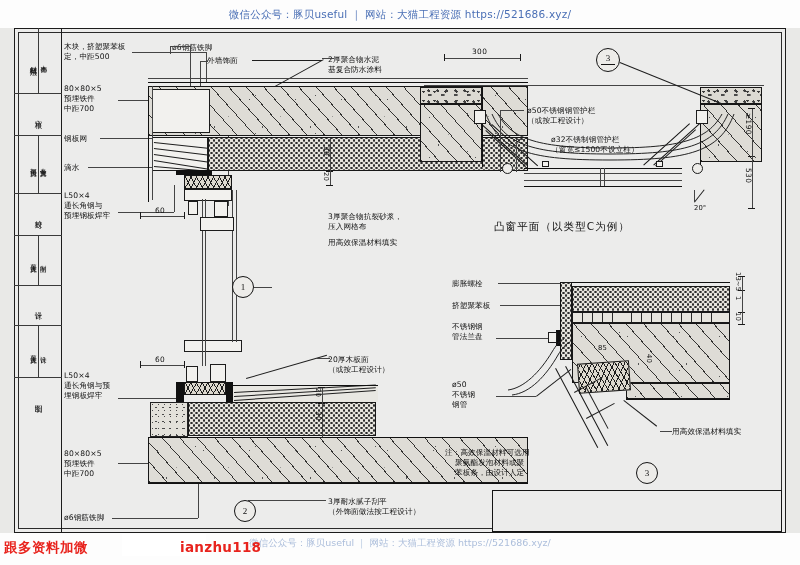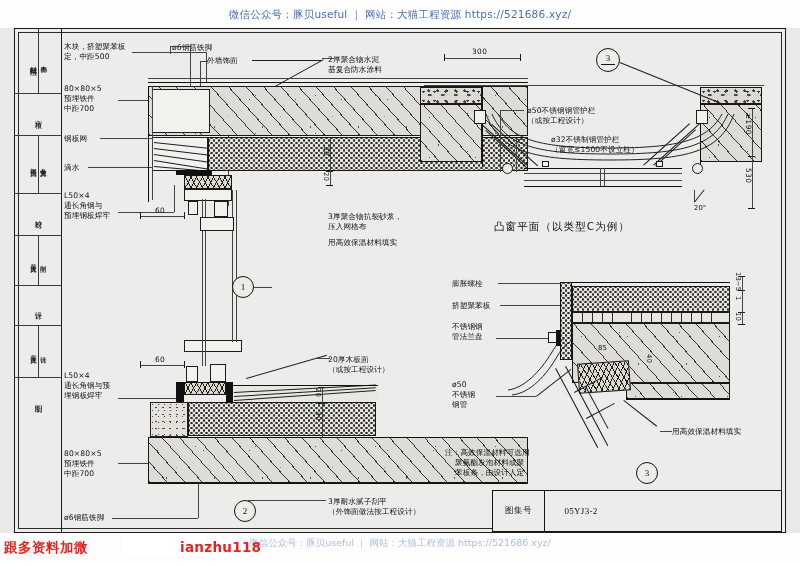--- a/index.html
+++ b/index.html
@@ -573,24 +573,20 @@
     聚氨酯发泡材料或聚
     苯板条，由设计人定</div>
 
     <div class="bubble" style="left:636px; top:462px; width:22px; height:22px;">
       <span class="bnum">3</span>
     </div>
   </div>
 
   <div class="titleblock">
     <div class="tb-right">
-      <div class="tb-row">
-        <div class="tb-key">图集号</div>
-        <div class="tb-val">05YJ3-2</div>
-      </div>
     </div>
   </div>
 
   <div class="bottom-band">
     <div class="wm-blue-line" style="position:absolute; left:0; top:4px; width:800px;">微信公众号：豚贝useful ｜ 网站：大猫工程资源 https://521686.xyz/</div>
     <div class="wm-red">跟多资料加微</div>
     <div class="wm-white-box"></div>
     <div class="wm-id">ianzhu118</div>
   </div>
 

